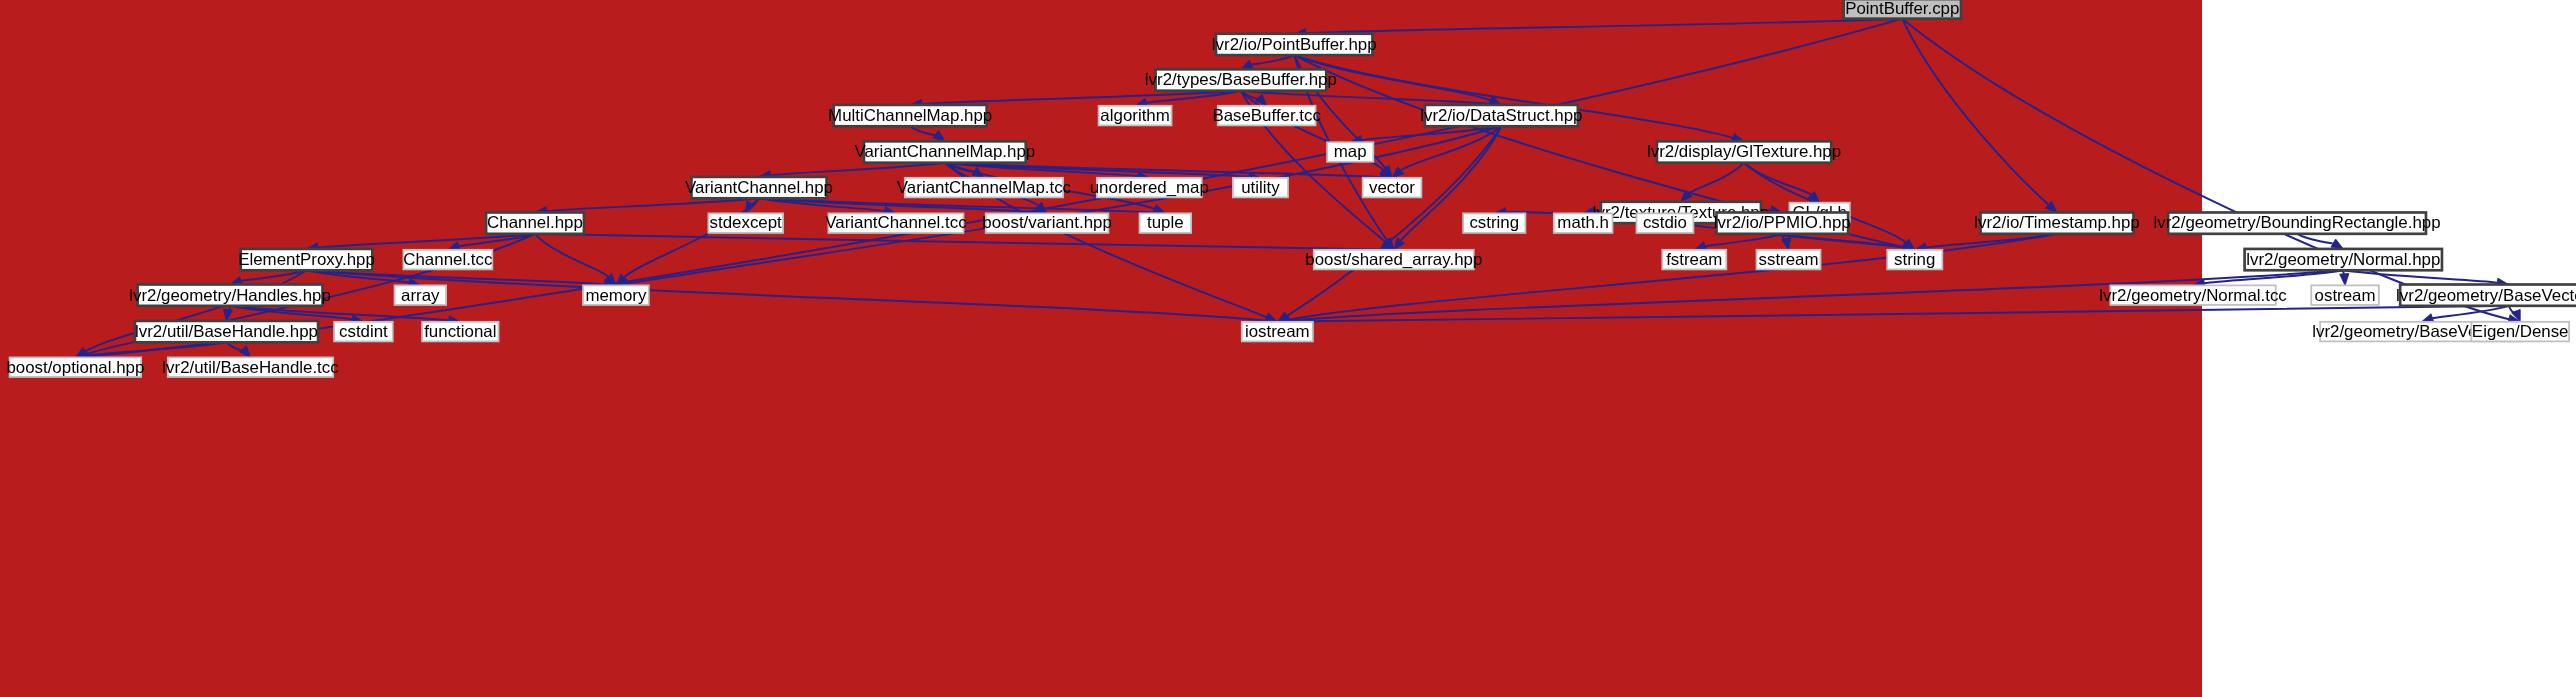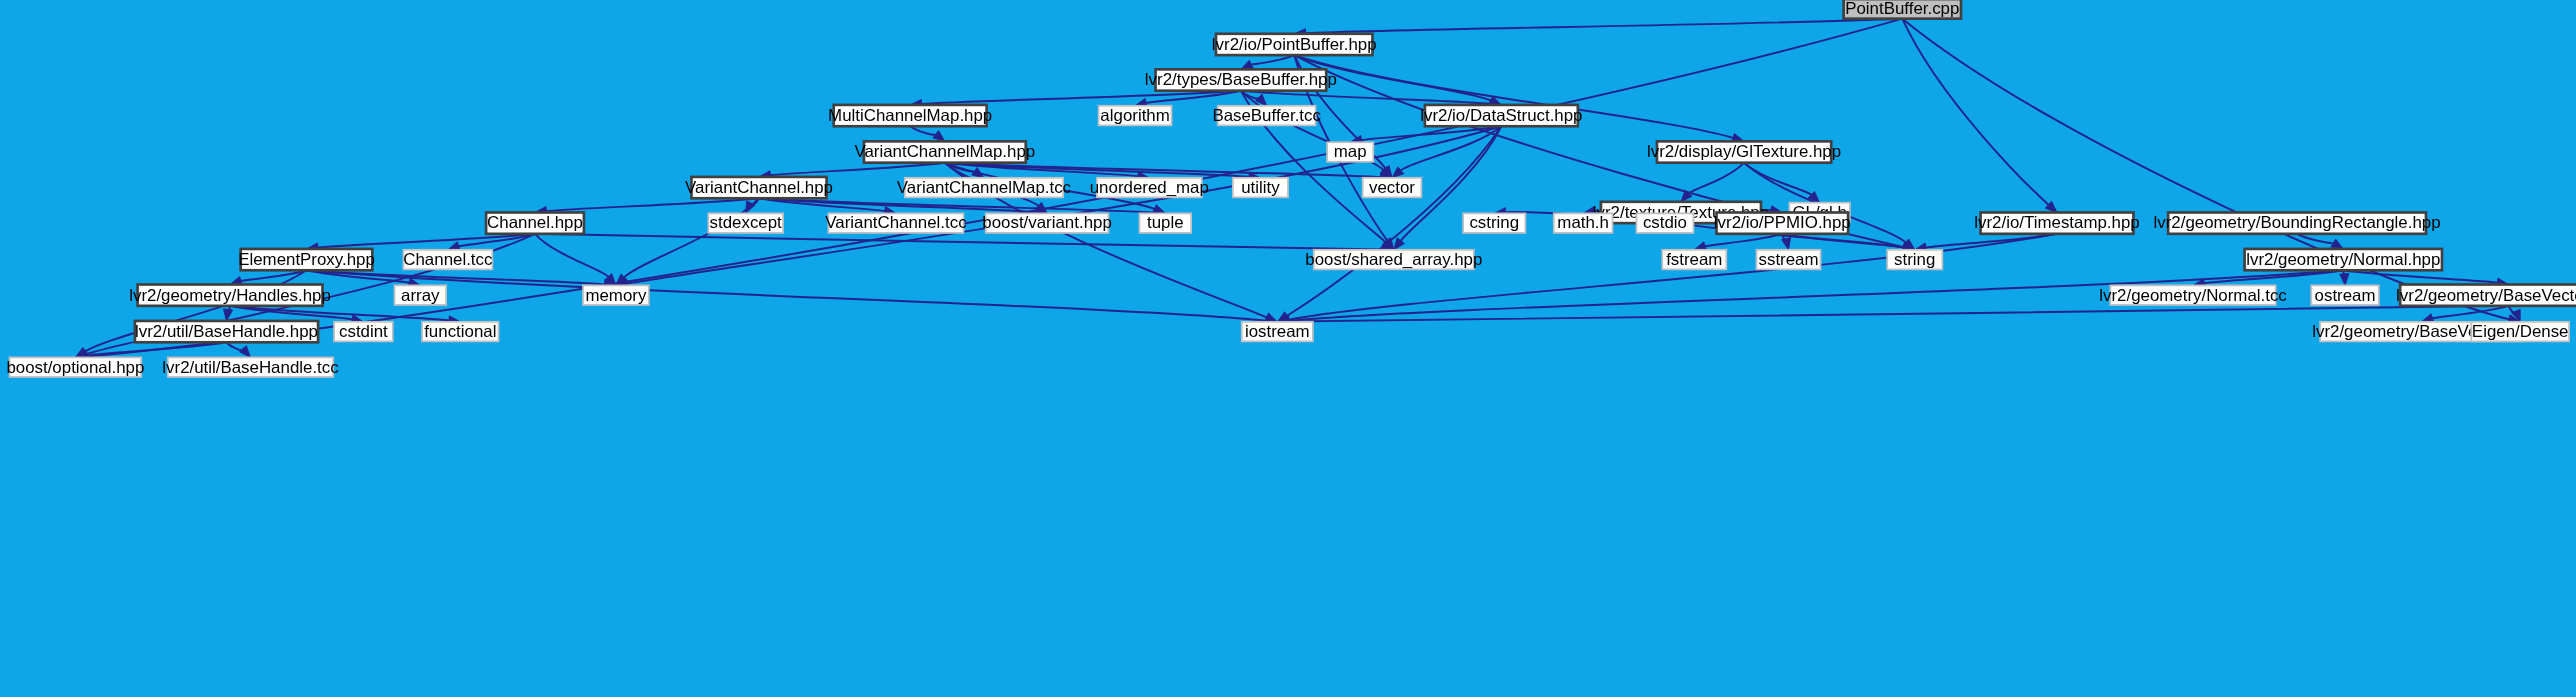--- a/index.html
+++ b/index.html
@@ -8,23 +8,23 @@
     background: #ffffff;
   }
   body {
     width: 2576px;
     height: 697px;
     overflow: hidden;
     font-family: "Liberation Sans", sans-serif;
   }
   #graph-root {
     position: relative;
-    width: 2576px;
+    width: 2202px;
     height: 697px;
-    background: #0ea5e9;
+    background: #b91c1c;
   }
   svg#dep-graph {
     display: block;
     width: 2576px;
     height: 697px;
   }
   .node-box {
     fill: #ffffff;
     stroke: #c0c0c0;
     stroke-width: 2;

